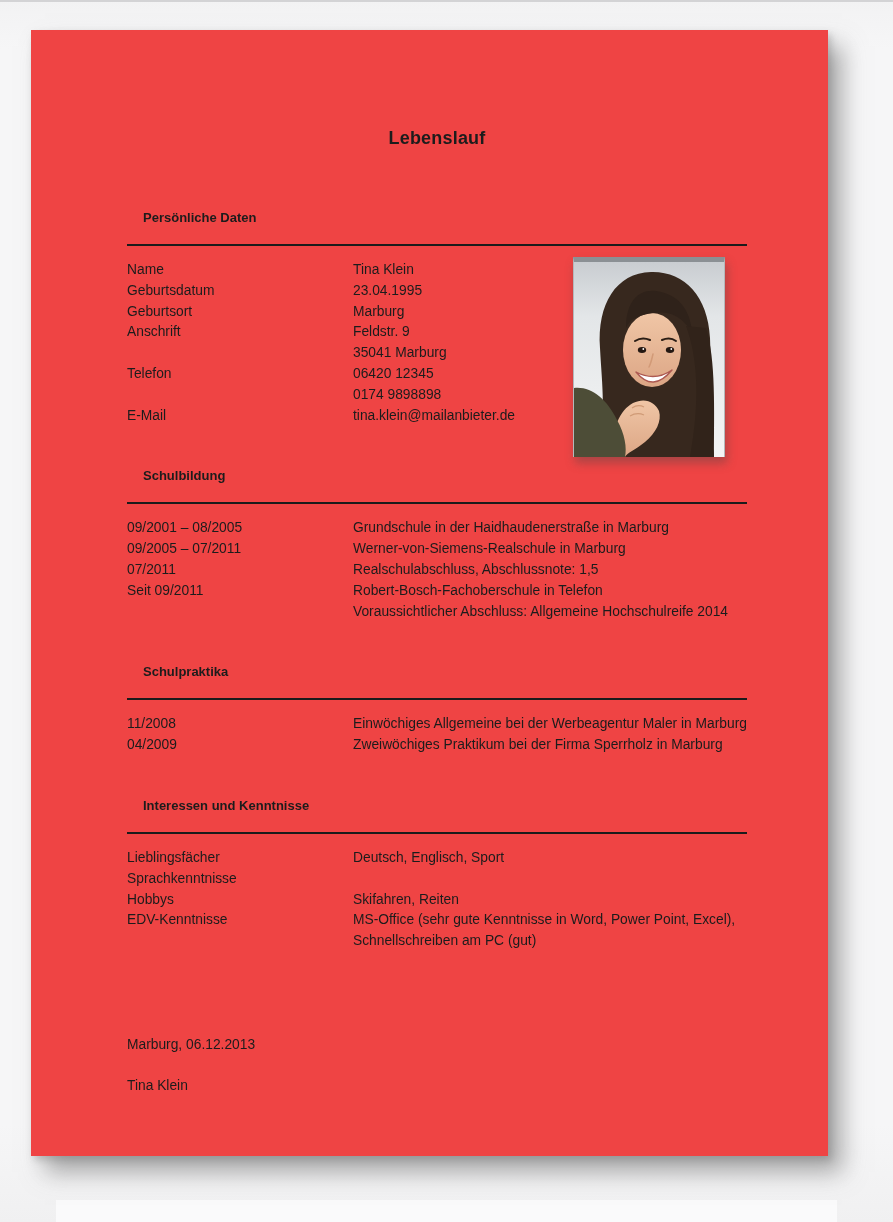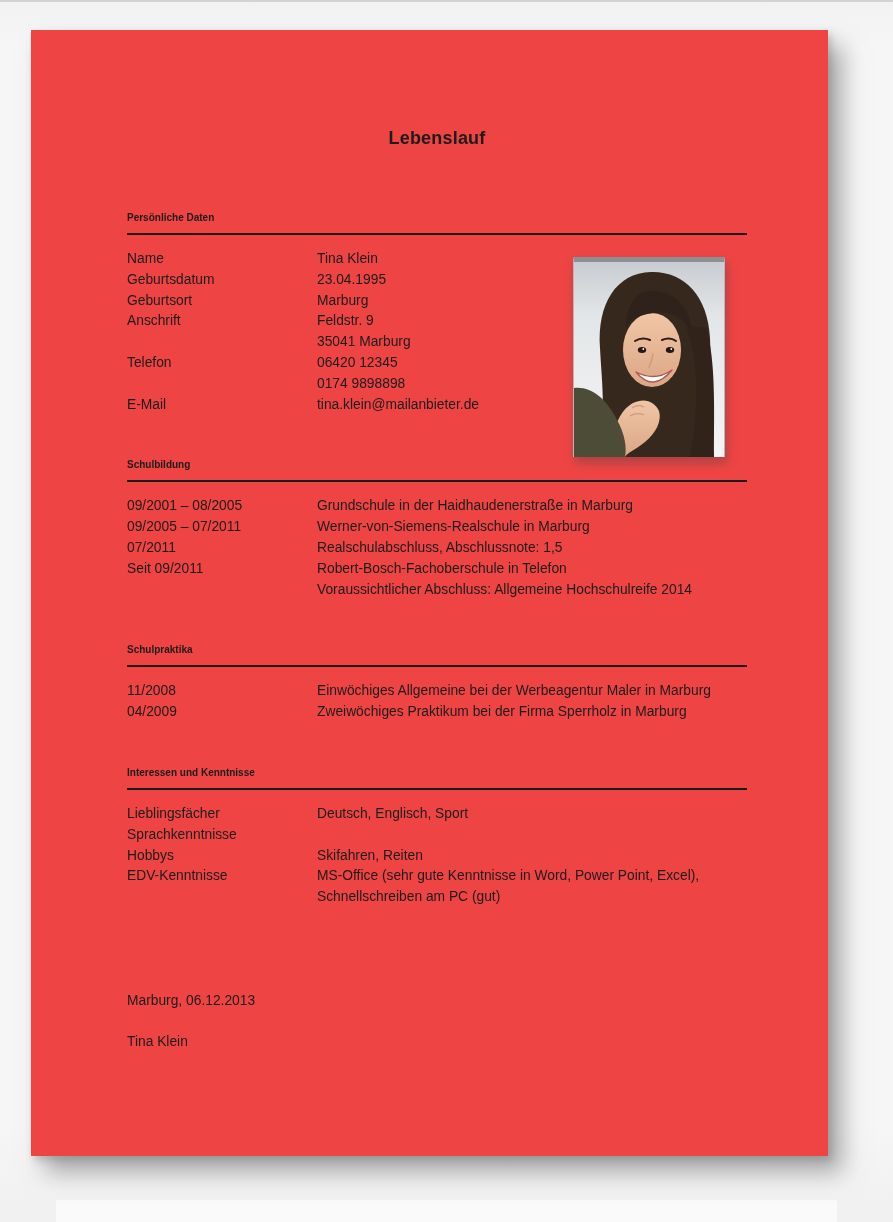--- a/index.html
+++ b/index.html
@@ -11,23 +11,23 @@
   .topline{position:absolute;top:0;left:0;right:0;height:2px;background:#d3d3d5;}
   .bottom-sheet{position:absolute;left:56px;right:56px;bottom:0;height:22px;background:#fafafb;}
   .paper{
     position:absolute;left:31px;top:30px;width:797px;height:1126px;background:#ef4444;
     box-shadow:14px 16px 22px rgba(104,104,104,.55),3px 4px 7px rgba(125,125,125,.35);
   }
   .content{position:absolute;left:96px;top:0;width:620px;}
   .title{margin:97px 0 0;text-align:center;font-size:18px;line-height:22px;font-weight:700;letter-spacing:.2px;}
   .sec{margin-top:40px;}
   .sec.first{margin-top:59px;}
-  .shead{margin:0;font-size:10px;line-height:20px;font-weight:700;}
+  .shead{margin:16px;font-size:13px;line-height:20px;font-weight:700;}
   .rule{border:0;border-top:2px solid #1b1b1b;margin:5px 0 14px;}
-  .row{display:flex;font-size:13.8px;line-height:20.8px;}
+  .row{display:flex;font-size:13.8px;line-height:20.8px;gap:36px;}
   .c1{width:190px;flex:none;}
   .c2{flex:1;}
   .footer-place{margin-top:83px;font-size:13.8px;line-height:20.8px;}
   .footer-sig{margin-top:20px;font-size:13.8px;line-height:20.8px;}
   .photo{
     position:absolute;left:542px;top:227px;width:152px;height:200px;box-sizing:border-box;
     border-top:5px solid #8b9094;border-left:1px solid #b4b8bb;border-right:1px solid #b4b8bb;
     background:#e9ebed;box-shadow:2px 6px 9px rgba(70,70,70,.4);
   }
   .photo svg{display:block;}

